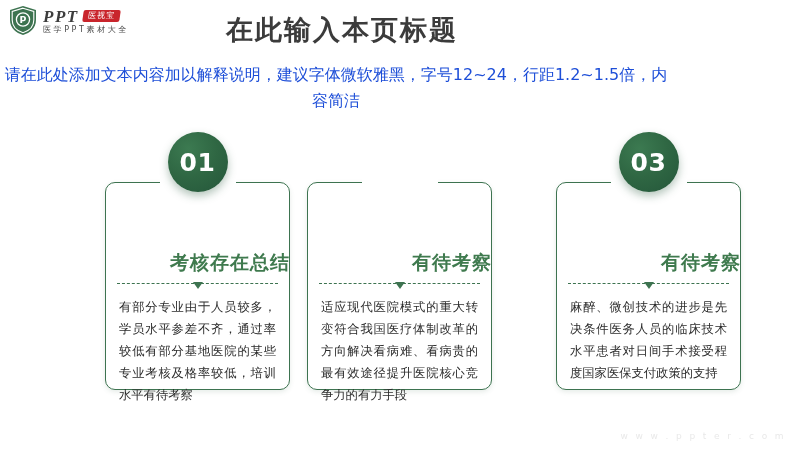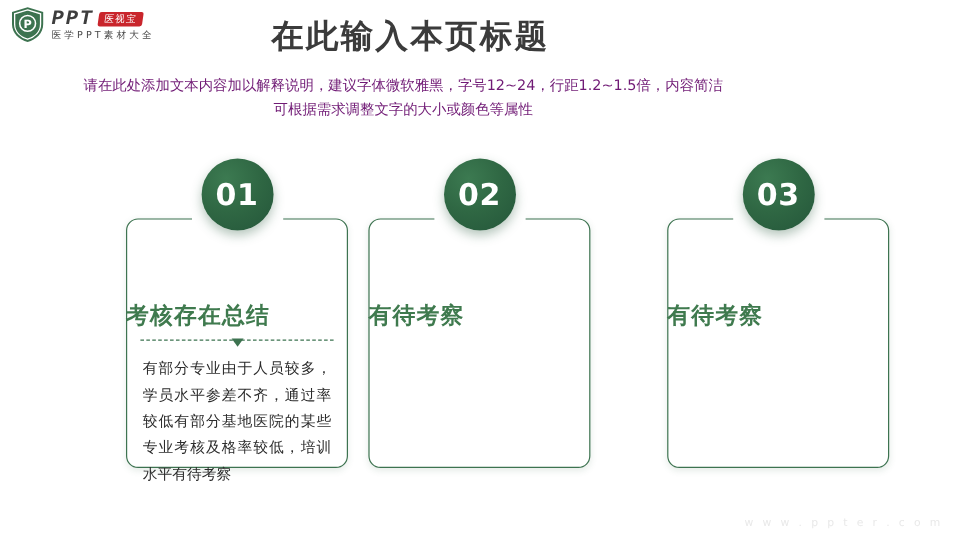--- a/index.html
+++ b/index.html
@@ -15,42 +15,42 @@
   #logo {
     position:absolute; left:8px; top:5px;
     display:flex; align-items:center; gap:5px;
   }
   #shield { width:30px; height:31px; flex:none; }
   #logo-text { display:flex; flex-direction:column; gap:1px; }
   #logo-row1 { display:flex; align-items:center; gap:4px; }
   #ppt-word {
     font-size:17px; font-weight:bold; font-style:italic;
     color:#3d3d3d; letter-spacing:1.5px; line-height:1;
-    font-family:Liberation Mono, monospace;
+    font-family:Liberation Serif, serif;
   }
   #red-badge {
     background:#c9252c; color:#fff; font-size:8px;
     padding:2px 5px 2px 5px; border-radius:2px;
     letter-spacing:1px; line-height:1;
     transform:skewX(-8deg);
   }
   #logo-sub {
     font-size:8px; color:#4a4a4a; letter-spacing:2.6px;
     line-height:1; white-space:nowrap;
   }
 
   
   #title {
     position:absolute; top:12px; left:0; width:684px;
     text-align:center; font-size:27px; font-weight:bold;
     color:#3b3b3b; letter-spacing:2px;
   }
   #subtitle {
     position:absolute; top:62px; left:0; width:672px;
-    text-align:center; font-size:12px; color:#701a75;
+    text-align:center; font-size:16px; color:#1d4ed8;
     line-height:1.65;
   }
 
   
   #cards { position:absolute; top:0; left:0; width:800px; height:450px; }
 
   .card-wrap { position:absolute; top:132px; width:185px; height:262px; }
   .card-wrap.c0 { left:105px; }
   .card-wrap.c1 { left:307px; }
   .card-wrap.c2 { left:510px;margin-left:46px; }
@@ -74,21 +74,21 @@
     display:flex; align-items:center; justify-content:center;
     z-index:4;
   }
   .badge span {
     color:#fff; font-size:25px; font-weight:bold; letter-spacing:.5px;
     line-height:1;
   }
 
   .card-head {
     position:absolute; left:0; top:118px; width:185px;
-    text-align:left; font-size:19px; font-weight:bold;
+    text-align:right; font-size:19px; font-weight:bold;
     color:#3f7a4e; letter-spacing:1px; z-index:3;
   }
 
   .divider {
     position:absolute; left:12px; top:98px; width:161px; height:10px; z-index:3;
   }
   .divider .line {
     position:absolute; left:0; top:3px; width:100%;
     border-top:1.3px dashed #3d7350;
   }
@@ -127,21 +127,20 @@
       <div id="ppt-word">PPT</div>
       <div id="red-badge">医视宝</div>
     </div>
     <div id="logo-sub">医学PPT素材大全</div>
   </div>
 </div>
 
 <div id="title">在此输入本页标题</div>
 <div id="subtitle">
   <div>请在此处添加文本内容加以解释说明，建议字体微软雅黑，字号12~24，行距1.2~1.5倍，内容简洁</div>
-  <div>可根据需求调整文字的大小或颜色等属性</div>
 </div>
 
 <div id="cards">
 
   <div class="card-wrap c0">
     <div class="card-box"></div>
     <div class="card-notch"></div>
     <div class="badge">
       <span>01</span>
     </div>
@@ -151,30 +150,41 @@
         <div class="line"></div>
         <div class="tri"></div>
       </div>
       <div class="card-body">有部分专业由于人员较多，学员水平参差不齐，通过率较低有部分基地医院的某些专业考核及格率较低，培训水平有待考察</div>
     </div>
   </div>
 
   <div class="card-wrap c1">
     <div class="card-box"></div>
     <div class="card-notch"></div>
-    <div class="badge">
-      <span>02</span>
+    <div class="card-head">有待考察</div>
+    <div class="card-box" style="border:none;background:none;box-shadow:none;">
+      <div class="divider">
+        <div class="line"></div>
+        <div class="tri"></div>
+      </div>
+      <div class="card-body">适应现代医院模式的重大转变符合我国医疗体制改革的方向解决看病难、看病贵的最有效途径提升医院核心竞争力的有力手段</div>
     </div>
-    <div class="card-head">有待考察</div>
   </div>
 
   <div class="card-wrap c2">
     <div class="card-box"></div>
     <div class="card-notch"></div>
     <div class="badge">
       <span>03</span>
     </div>
     <div class="card-head">有待考察</div>
+    <div class="card-box" style="border:none;background:none;box-shadow:none;">
+      <div class="divider">
+        <div class="line"></div>
+        <div class="tri"></div>
+      </div>
+      <div class="card-body">麻醉、微创技术的进步是先决条件医务人员的临床技术水平患者对日间手术接受程度国家医保支付政策的支持</div>
+    </div>
   </div>
 
 </div>
 
 <div id="watermark">w w w . p p t e r . c o m</div>
 
 </body></html>

